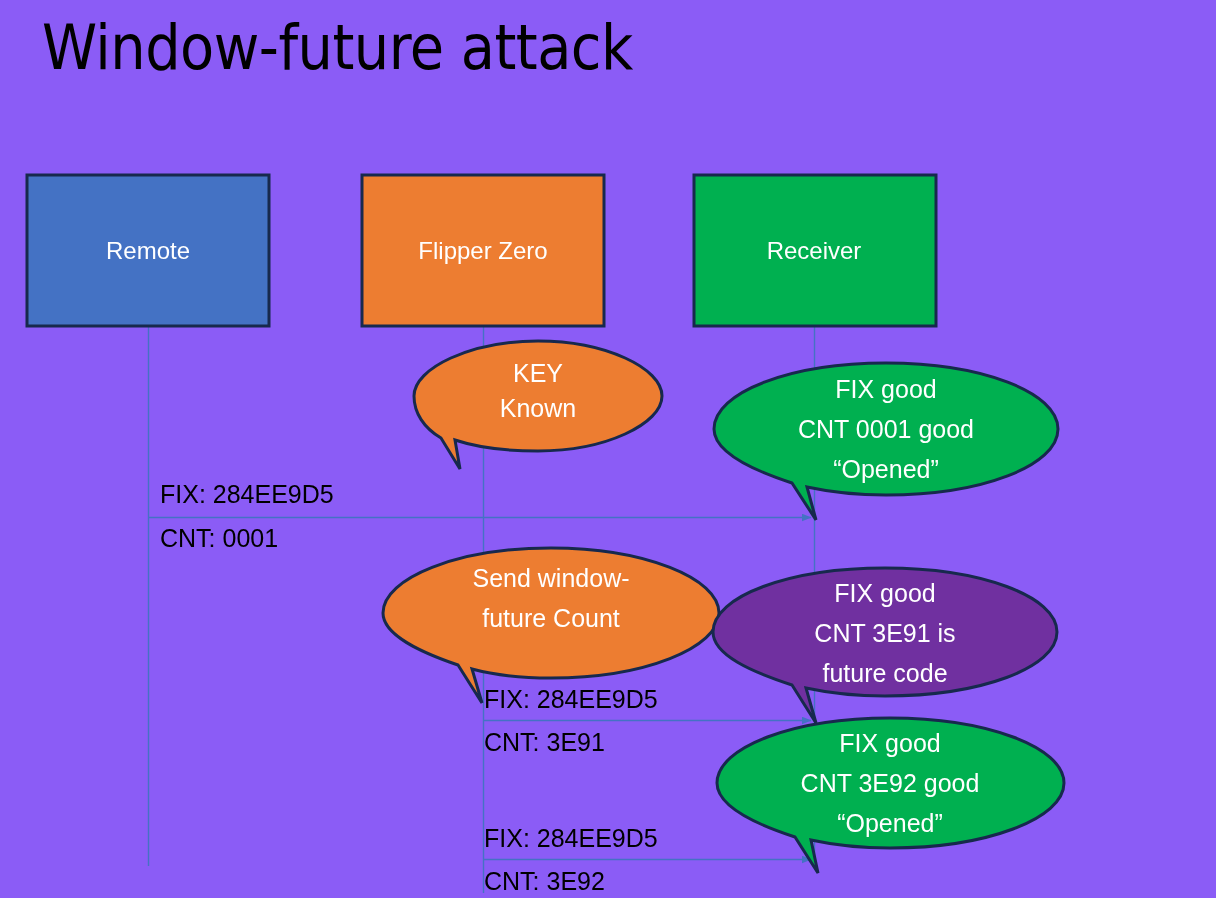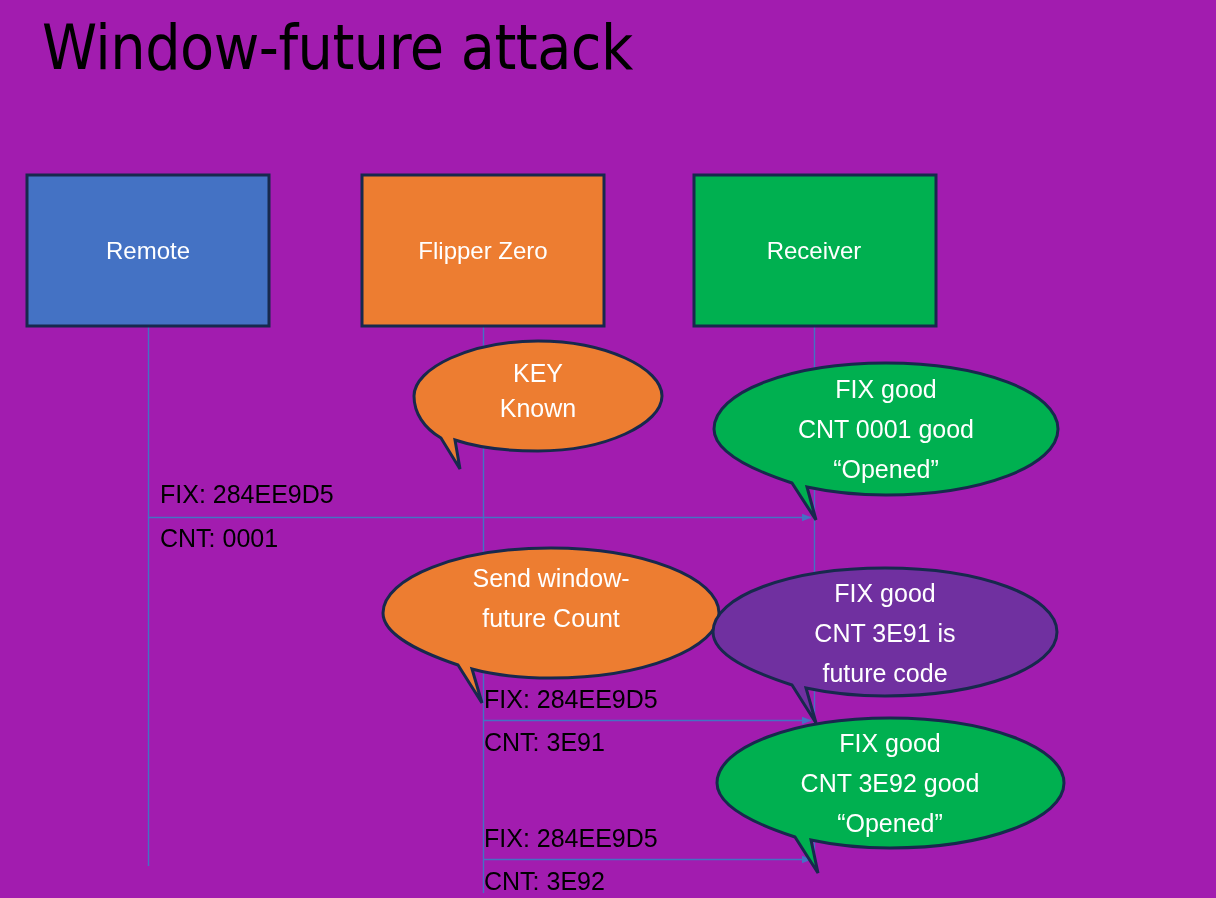--- a/index.html
+++ b/index.html
@@ -12,21 +12,21 @@
     height: 898px;
     font-family: "Liberation Sans", sans-serif;
     overflow: hidden;
     position: relative;
   }
   #slide {
     position: absolute;
     inset: 0;
     width: 1216px;
     height: 898px;
-    background: #a21caf;
+    background: #8b5cf6;
   }
   .slide-title {
     position: absolute;
     left: 42px;
     top: 8px;
     font-size: 62px;
     line-height: 80px;
     font-weight: 300;
     color: #000000;
     letter-spacing: -0.5px;

